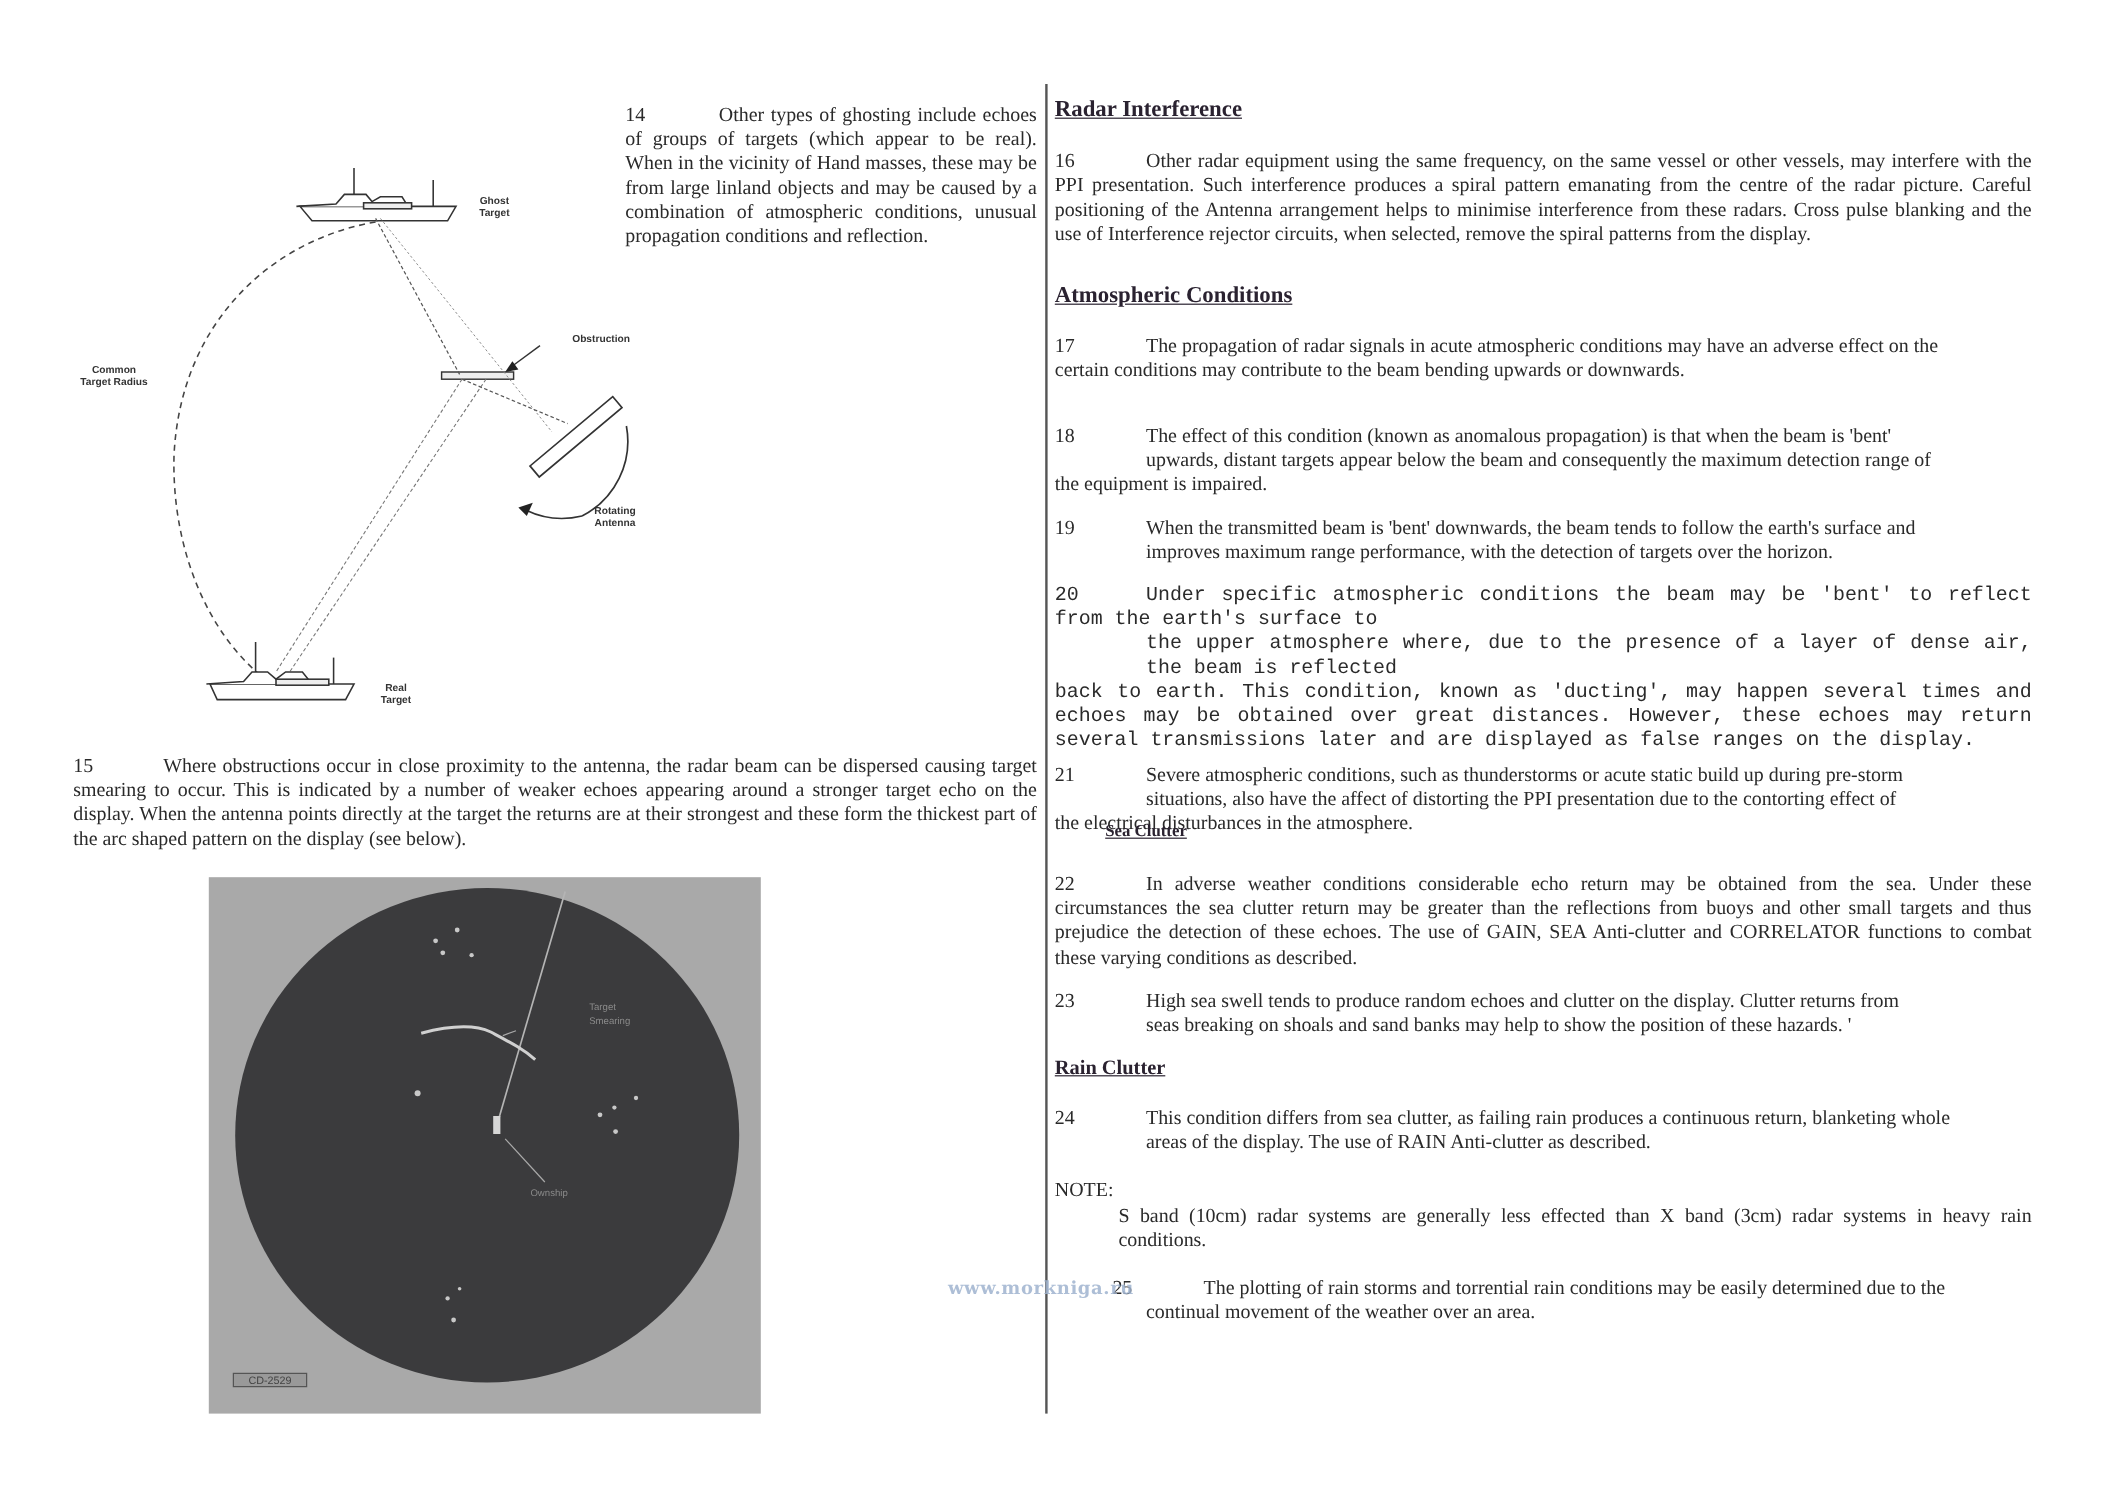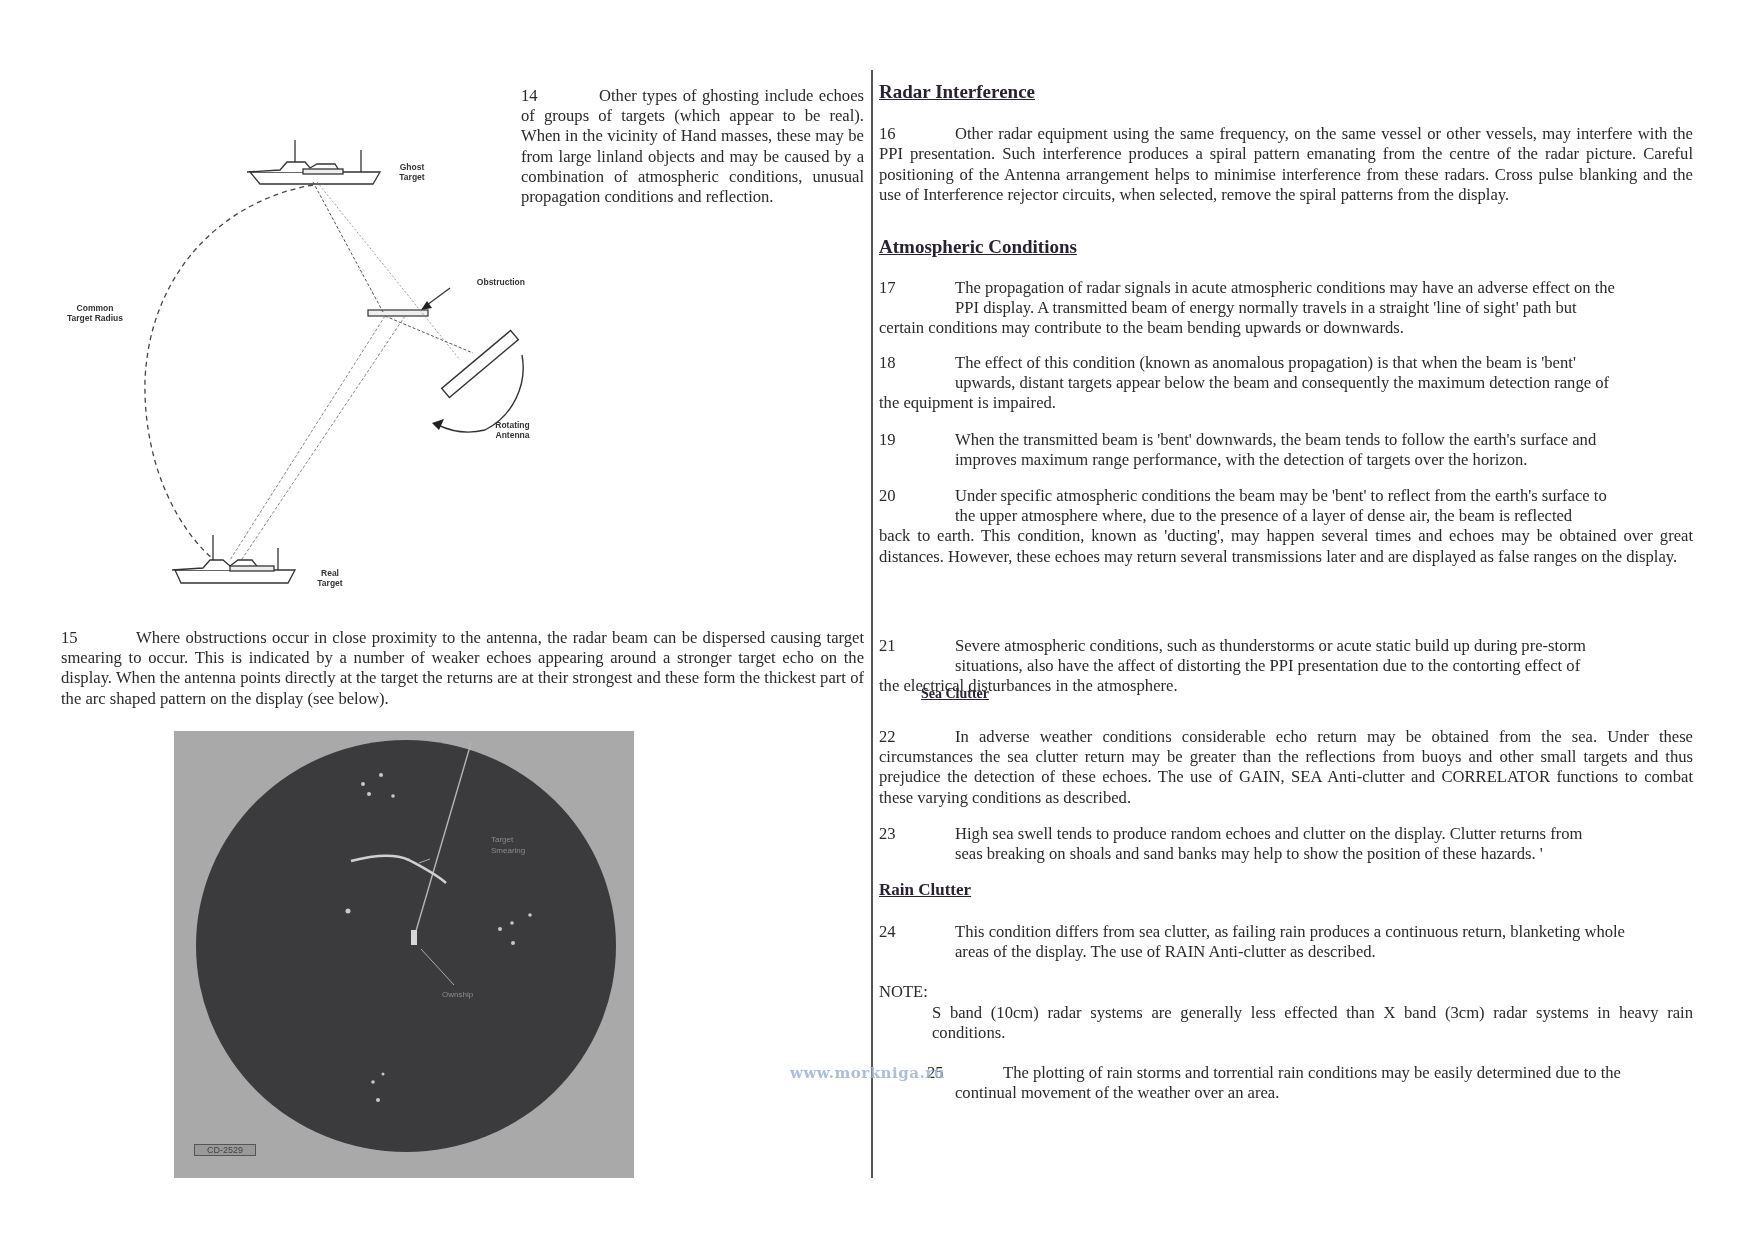--- a/index.html
+++ b/index.html
@@ -123,36 +123,35 @@
 
 <div class="abs heading" style="left:879px; top:81px;">Radar Interference</div>
 <div class="abs para" style="left:879px; top:124px; width:814px; line-height:20.3px;">
   <span class="num" style="width:76px;">16</span><span>Other radar equipment using the same frequency, on the same vessel or other vessels, may interfere with the PPI presentation. Such interference produces a spiral pattern emanating from the centre of the radar picture. Careful positioning of the Antenna arrangement helps to minimise interference from these radars. Cross pulse blanking and the use of Interference rejector circuits, when selected, remove the spiral patterns from the display.</span>
 </div>
 
 <div class="abs heading" style="left:879px; top:236px;">Atmospheric Conditions</div>
 
 <div class="abs para" style="left:879px; top:278px; width:814px;">
   <div><span class="num" style="width:76px;">17</span><span>The propagation of radar signals in acute atmospheric conditions may have an adverse effect on the</span></div>
-  <div class="indent-block">PPI display. A transmitted beam of energy normally travels in a straight 'line of sight' path but</div>
   <div>certain conditions may contribute to the beam bending upwards or downwards.</div>
 </div>
 
 <div class="abs para" style="left:879px; top:353px; width:814px;">
   <div><span class="num" style="width:76px;">18</span><span>The effect of this condition (known as anomalous propagation) is that when the beam is 'bent'</span></div>
   <div class="indent-block">upwards, distant targets appear below the beam and consequently the maximum detection range of</div>
   <div>the equipment is impaired.</div>
 </div>
 
 <div class="abs para" style="left:879px; top:430px; width:814px;">
   <div><span class="num" style="width:76px;">19</span><span>When the transmitted beam is 'bent' downwards, the beam tends to follow the earth's surface and</span></div>
   <div class="indent-block">improves maximum range performance, with the detection of targets over the horizon.</div>
 </div>
 
-<div class="abs para" style="left:879px; top:486px; width:814px;">
+<div class="abs para" style="left:879px; top:486px; width:814px;font-family:Liberation Mono, monospace;">
   <div><span class="num" style="width:76px;">20</span><span>Under specific atmospheric conditions the beam may be 'bent' to reflect from the earth's surface to</span></div>
   <div class="indent-block">the upper atmosphere where, due to the presence of a layer of dense air, the beam is reflected</div>
   <div>back to earth. This condition, known as 'ducting', may happen several times and echoes may be obtained over great distances. However, these echoes may return several transmissions later and are displayed as false ranges on the display.</div>
 </div>
 
 <div class="abs para" style="left:879px; top:607px; width:814px;">
   <div><span class="num" style="width:76px;margin-top:29px;">21</span><span>Severe atmospheric conditions, such as thunderstorms or acute static build up during pre-storm</span></div>
   <div class="indent-block">situations, also have the affect of distorting the PPI presentation due to the contorting effect of</div>
   <div>the electrical disturbances in the atmosphere.</div>
 </div>

